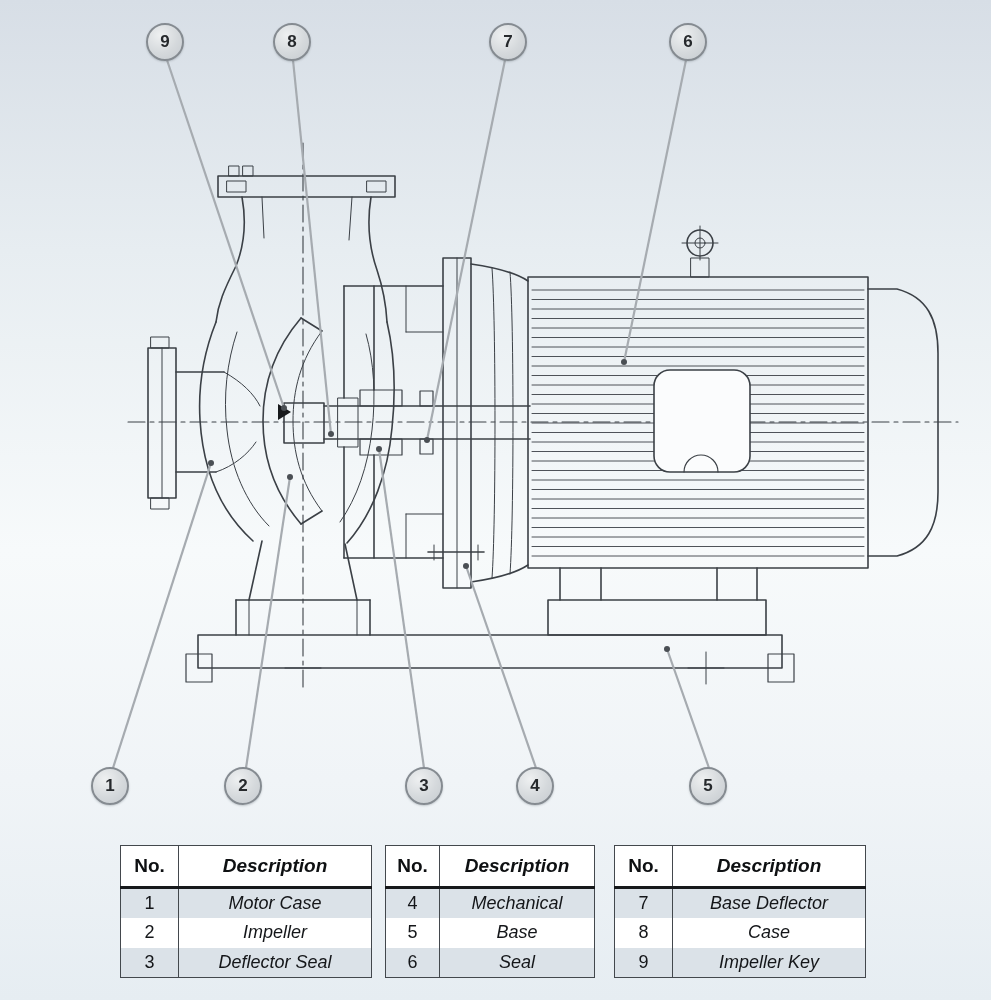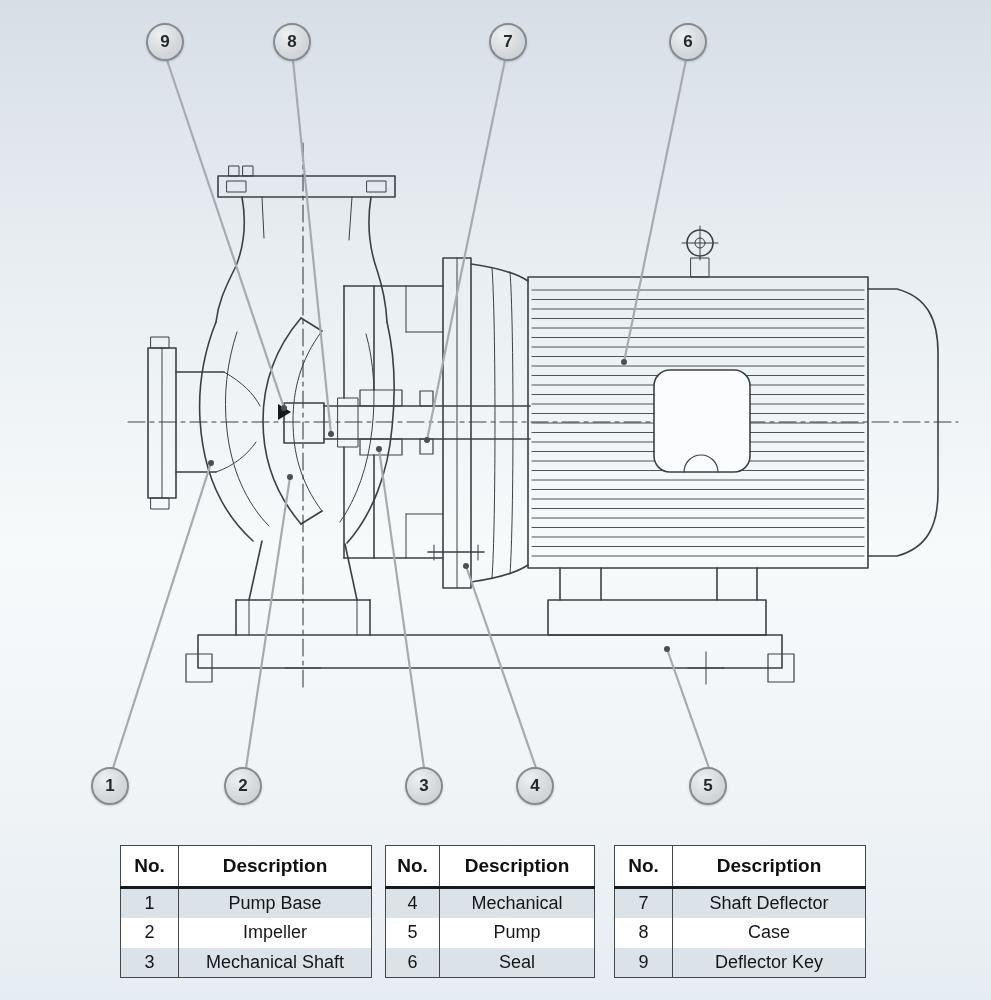--- a/index.html
+++ b/index.html
@@ -38,21 +38,21 @@
   }
   .parts-table th {
     font-size:19px; font-weight:700; color:#0e1012;
     border-bottom:3px solid #17191b;
     height:32px; padding:9px 6px; text-align:center;margin-left:43px;
   }
   .parts-table td {
     font-size:18px; color:#141619;
     height:30px; padding:2px 6px; text-align:center;
   }
-  .parts-table th + th, .parts-table td + td { border-left:1.3px solid #43484d; }
+  .parts-table th + th, .parts-table td + td { border-left:1.3px solid #43484d;font-style:italic; }
   .parts-table tr.alt td { background:#dbe2e8; }
 
   #t1 { left:120px; top:845px; width:252px; }
   #t2 { left:385px; top:845px; width:210px; }
   #t3 { left:614px; top:845px; width:252px; }
 </style>
 </head>
 <body>
 
 <div class="canvas">
@@ -257,29 +257,29 @@
       </colgroup>
     <thead>
       <tr>
         <th>No.</th>
         <th>Description</th>
       </tr>
     </thead>
     <tbody>
       <tr class="alt">
         <td>1</td>
-        <td>Pump Base</td>
+        <td>Motor Case</td>
       </tr>
       <tr>
         <td>2</td>
         <td>Impeller</td>
       </tr>
       <tr class="alt">
         <td>3</td>
-        <td>Mechanical Shaft</td>
+        <td>Deflector Seal</td>
       </tr>
     </tbody>
   </table>
 
   <table class="parts-table" id="t2">
     <colgroup>
         <col style="width:54px">
         <col>
       </colgroup>
     <thead>
@@ -288,21 +288,21 @@
         <th>Description</th>
       </tr>
     </thead>
     <tbody>
       <tr class="alt">
         <td>4</td>
         <td>Mechanical</td>
       </tr>
       <tr>
         <td>5</td>
-        <td>Pump</td>
+        <td>Base</td>
       </tr>
       <tr class="alt">
         <td>6</td>
         <td>Seal</td>
       </tr>
     </tbody>
   </table>
 
   <table class="parts-table" id="t3">
     <colgroup>
@@ -311,26 +311,26 @@
       </colgroup>
     <thead>
       <tr>
         <th>No.</th>
         <th>Description</th>
       </tr>
     </thead>
     <tbody>
       <tr class="alt">
         <td>7</td>
-        <td>Shaft Deflector</td>
+        <td>Base Deflector</td>
       </tr>
       <tr>
         <td>8</td>
         <td>Case</td>
       </tr>
       <tr class="alt">
         <td>9</td>
-        <td>Deflector Key</td>
+        <td>Impeller Key</td>
       </tr>
     </tbody>
   </table>
 
 </div>
 
 </body></html>

